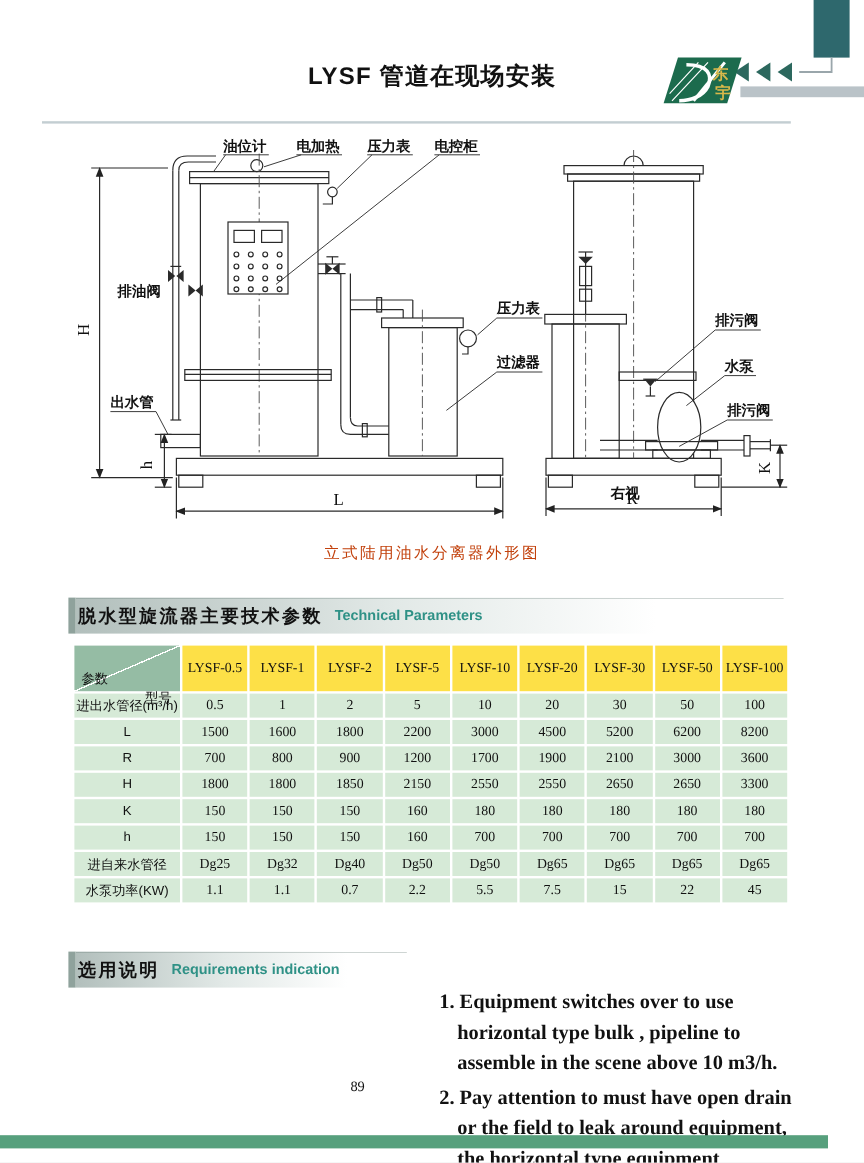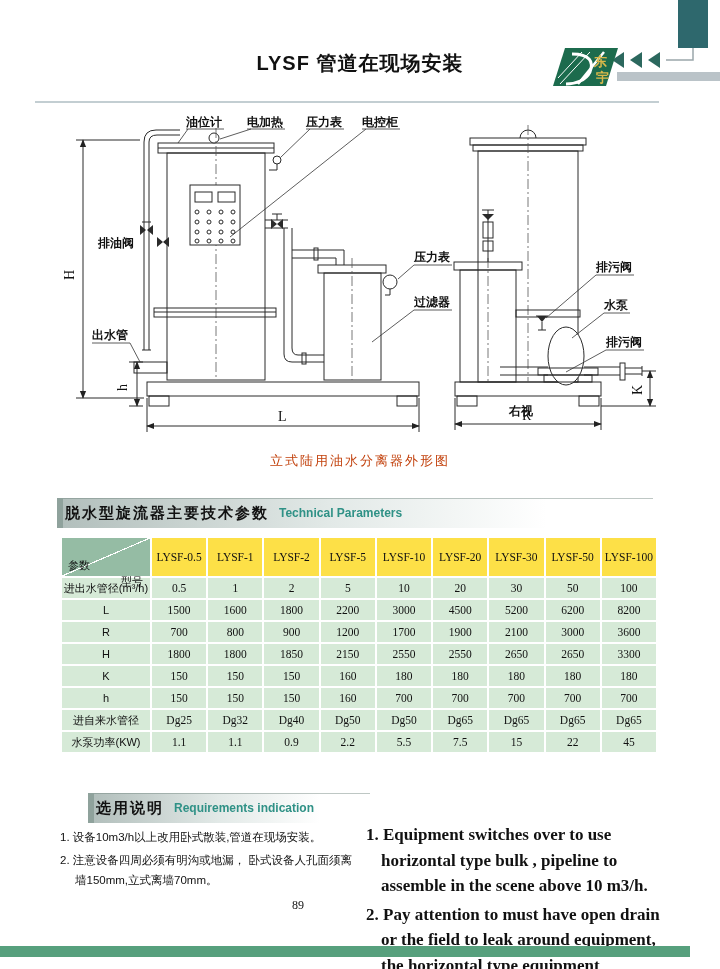--- a/index.html
+++ b/index.html
@@ -24,21 +24,21 @@
   .caption{position:absolute;top:452px;left:30px;width:660px;text-align:center;
            font-size:13px;letter-spacing:2px;color:#c2410c;}
   
   .secbar{position:absolute;left:57px;height:30px;display:flex;align-items:center;gap:10px;
           padding-left:2px;border-left:6px solid #8fa29c;box-sizing:border-box;
           background:linear-gradient(90deg,#b2bfbc,#e2e9e7 45%,#ffffff 82%);
           box-shadow:inset 0 1px 0 rgba(110,130,125,.45);}
   .secbar .zh{font-size:15px;font-weight:bold;letter-spacing:2px;}
   .secbar .en{font-size:12px;font-weight:bold;color:#2f9186;}
   .bar-tech{top:498px;width:596px;}
-  .bar-usage{top:793px;width:282px;margin-left:31px;}
+  .bar-usage{top:793px;width:282px;}
   
   .ttable{position:absolute;top:536px;left:60px;width:598px;border-collapse:separate;
           border-spacing:2px;table-layout:fixed;}
   .ttable th{background:#fde047;height:38px;font-family:"Liberation Serif",serif;
              font-weight:400;font-size:11.5px;text-align:center;padding:0;}
   .ttable td{background:#d6ead7;height:20px;font-family:"Liberation Serif",serif;
              font-size:11.5px;text-align:center;padding:0;}
   .ttable td.rl{font-family:"Liberation Sans",sans-serif;font-size:11px;}
   th.corner{position:relative;
      background:linear-gradient(to bottom right,#95bca4 49.2%,#ffffff 49.2%,#ffffff 50.8%,#95bca4 50.8%);}
@@ -386,40 +386,36 @@
           <td>Dg50</td>
           <td>Dg65</td>
           <td>Dg65</td>
           <td>Dg65</td>
           <td>Dg65</td>
         </tr>
       <tr>
           <td class="rl">水泵功率(KW)</td>
           <td>1.1</td>
           <td>1.1</td>
-          <td>0.9</td>
+          <td>0.7</td>
           <td>2.2</td>
           <td>5.5</td>
           <td>7.5</td>
           <td>15</td>
           <td>22</td>
           <td>45</td>
         </tr>
     </tbody>
   </table>
 
   <div class="secbar bar-usage">
     <span class="zh">选用说明</span>
     <span class="en">Requirements indication</span>
   </div>
 
-  <div class="notes-zh">
-    <p>1. 设备10m3/h以上改用卧式散装,管道在现场安装。</p>
-    <p>2. 注意设备四周必须有明沟或地漏， 卧式设备人孔面须离墙150mm,立式离墙70mm。</p>
-  </div>
   <div class="notes-en">
     <p>1. Equipment switches over to use horizontal type bulk , pipeline to assemble in the scene above 10 m3/h.</p>
     <p>2. Pay attention to must have open drain or the field to leak around equipment, the horizontal type equipment manhole must be 70 mms away from a wall be away from 150 mms of wall, are upright face to face.</p>
   </div>
 
   <div class="pagenum">89</div>
   <div class="bottom-bar"></div>
 </div>
 
 </body></html>

